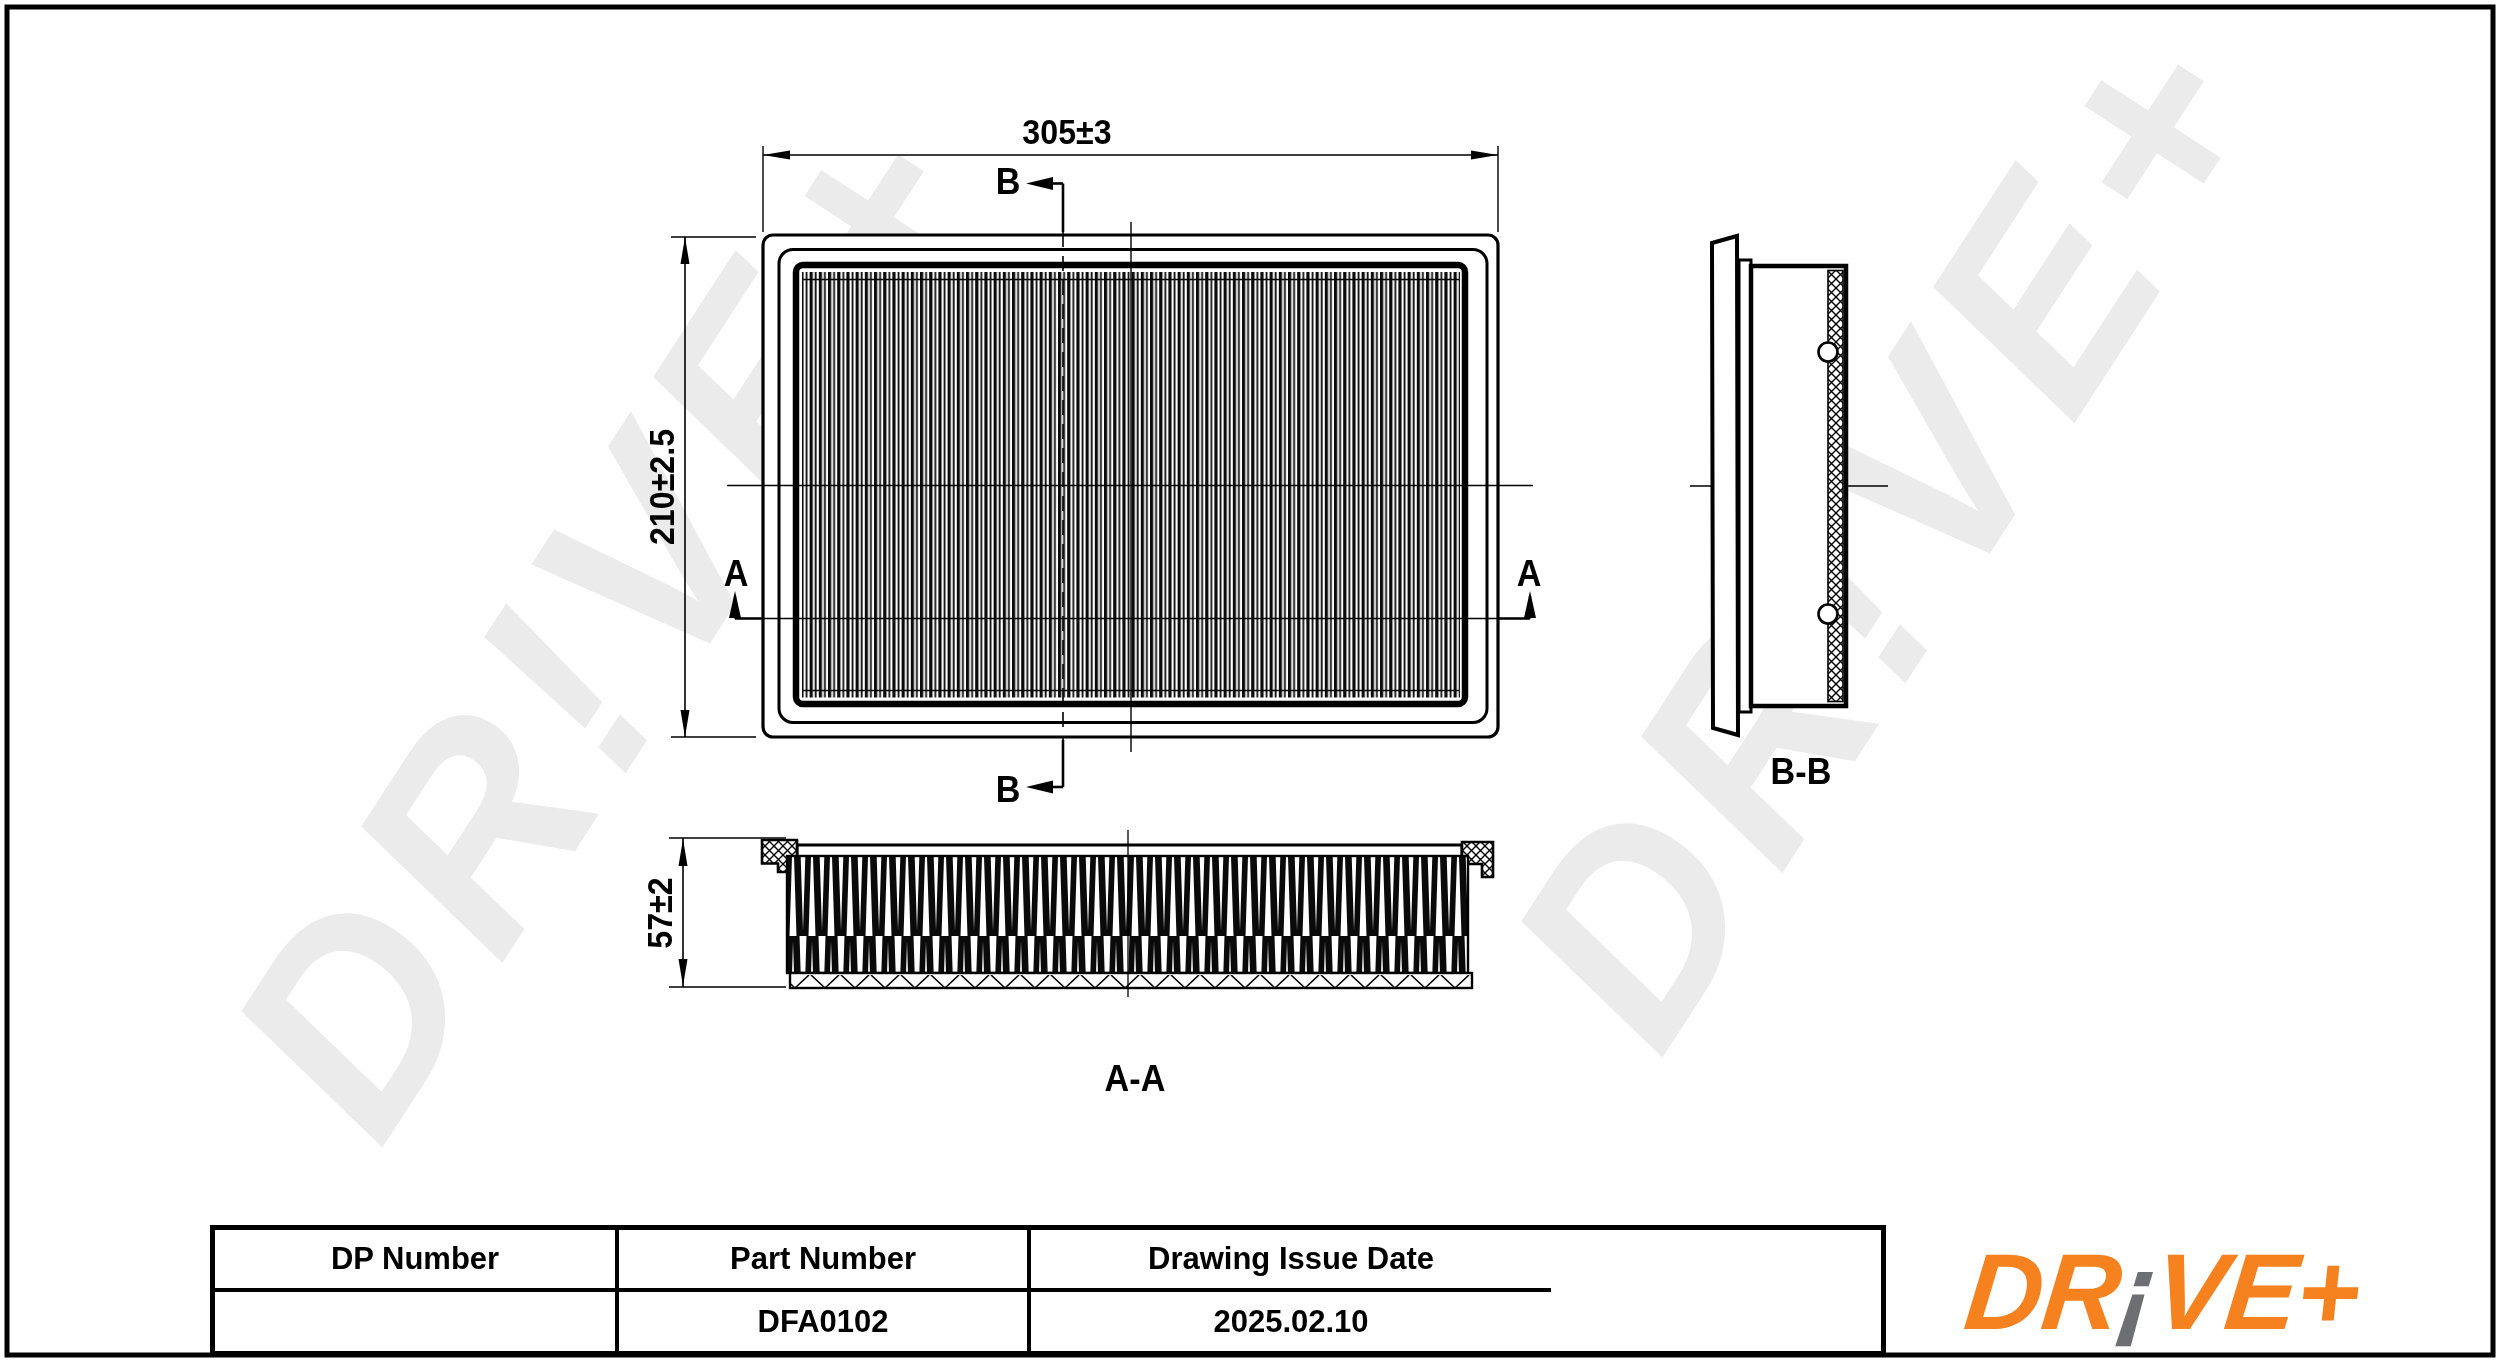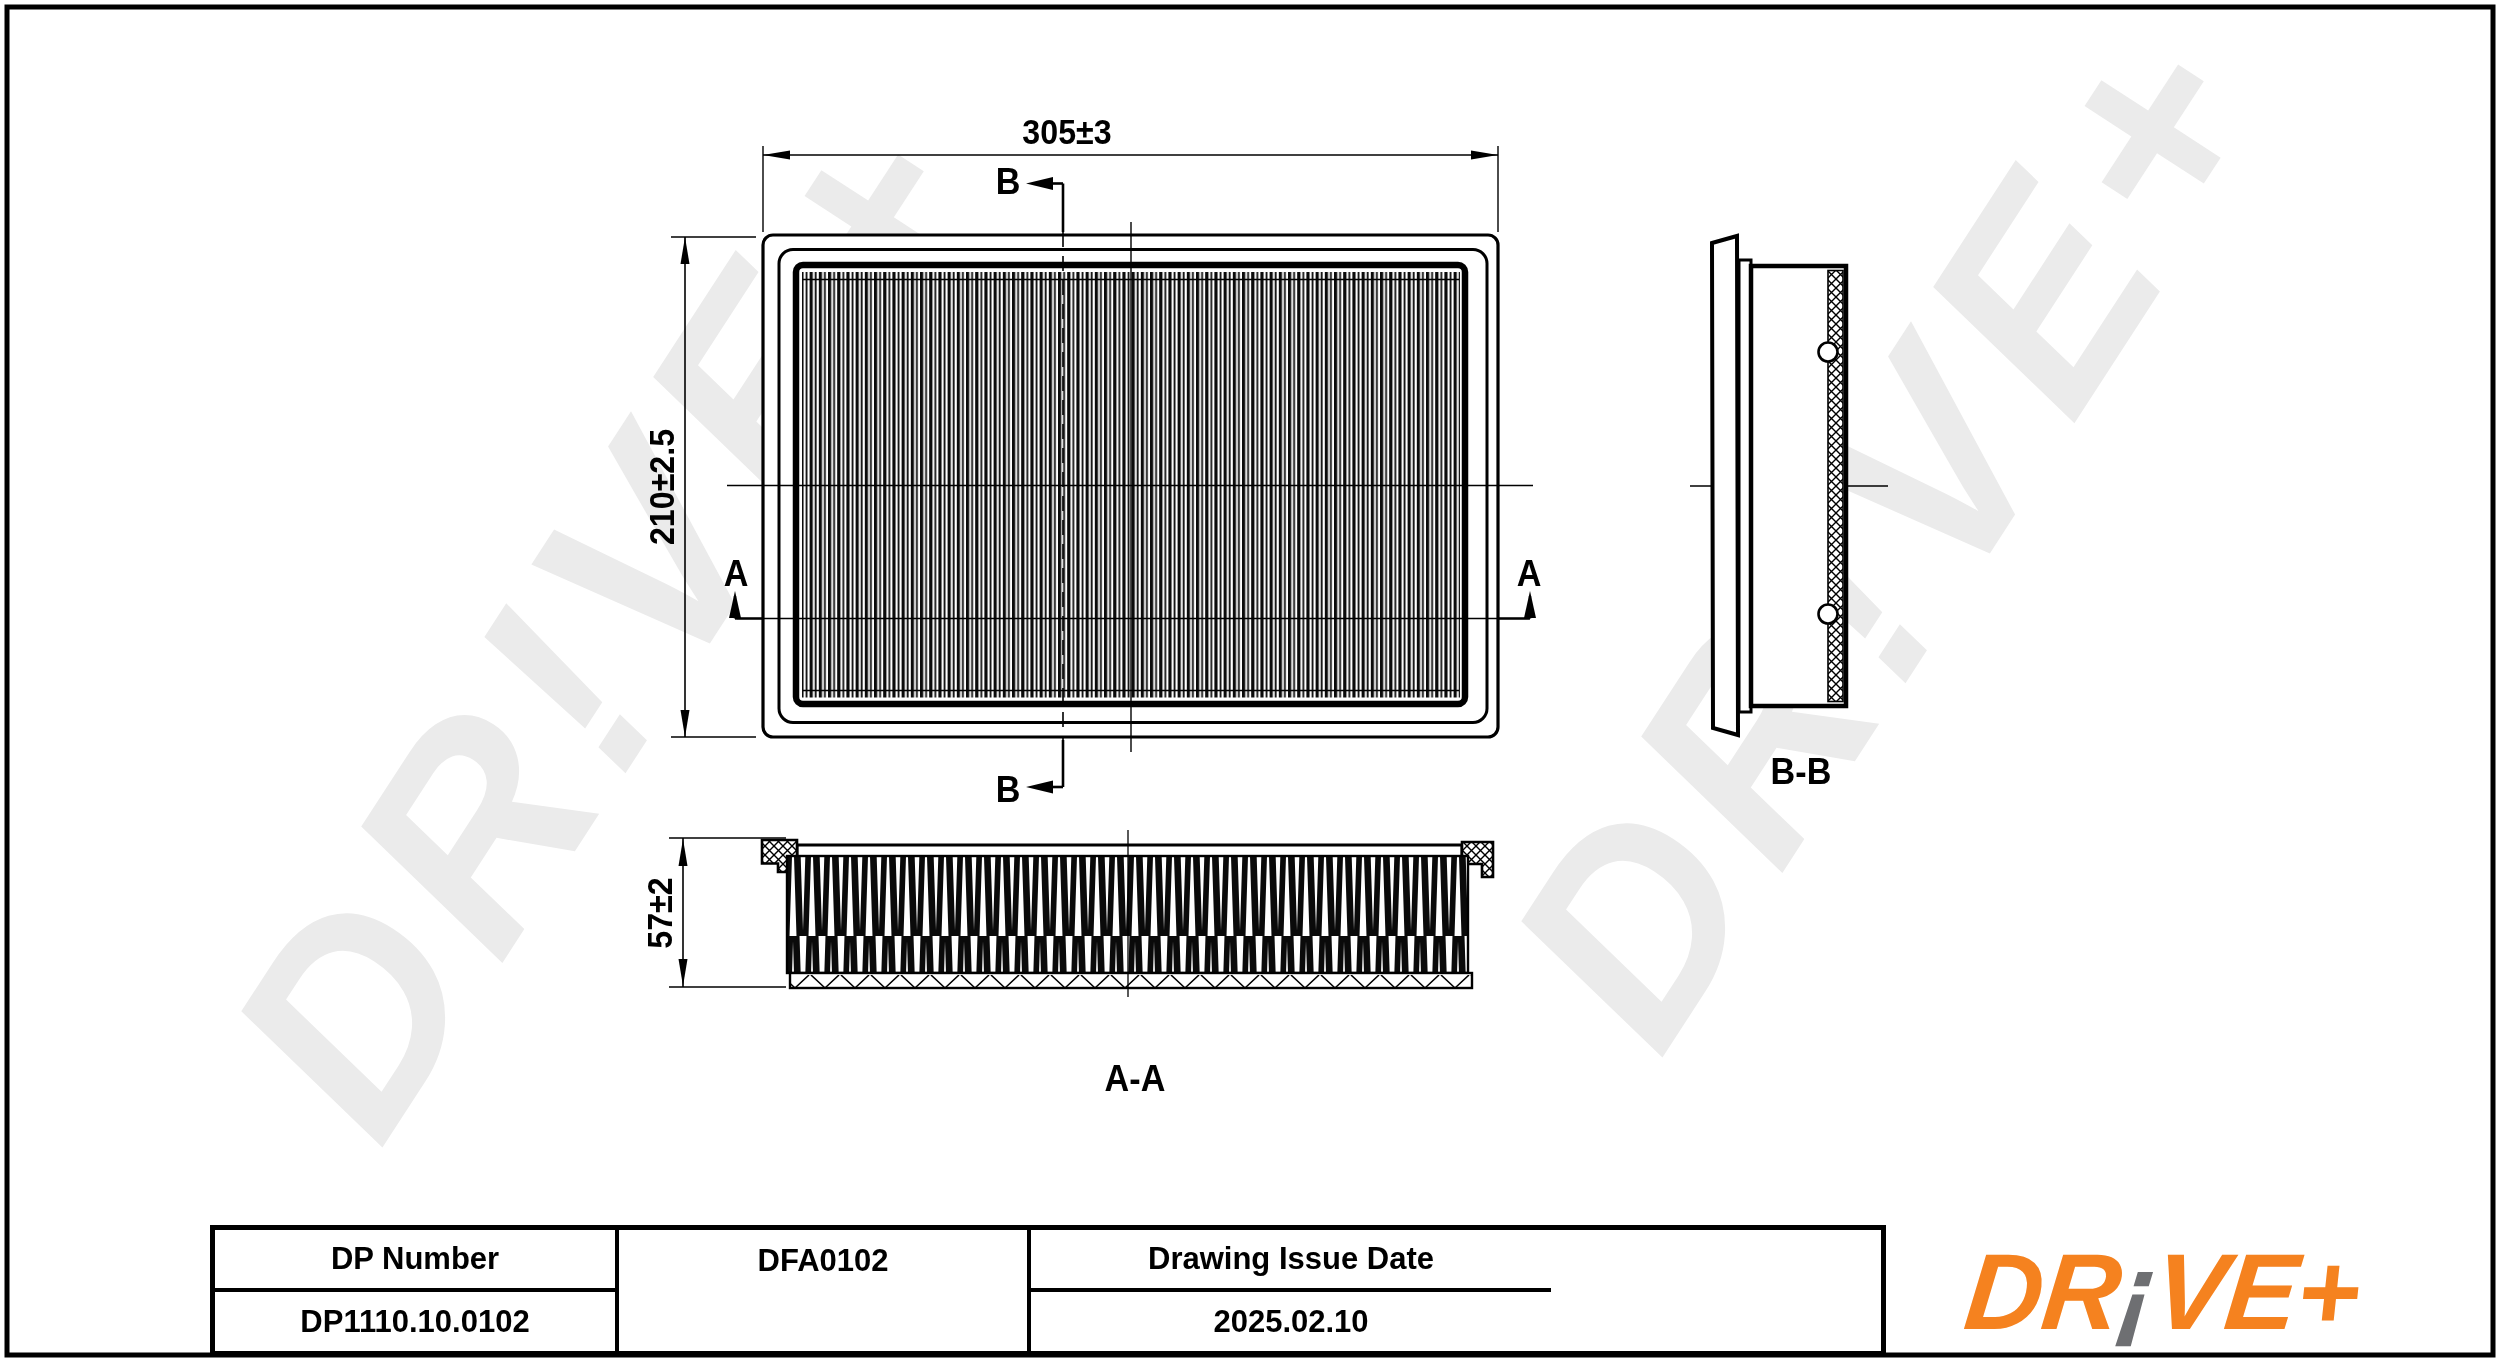--- a/index.html
+++ b/index.html
@@ -154,23 +154,23 @@
       <rect x="1828" y="270.5" width="15" height="431" fill="url(#xh)" stroke-width="1.6"></rect>
       <circle cx="1828" cy="352" r="9.5" fill="#fff" stroke-width="2.6"></circle>
       <circle cx="1828" cy="614" r="9.5" fill="#fff" stroke-width="2.6"></circle>
       <text transform="translate(1801,784) scale(0.95,1)" text-anchor="middle" font-size="36" font-weight="bold" stroke="none">B-B</text>
     </g>
   </svg>
 
   <div class="titleblock">
     <div class="tb-col">
       <div class="tb-cell tb-head">DP Number</div>
-      <div class="tb-cell tb-val">DP1110.10.0102</div>
     </div>
     <div class="tb-col">
+      <div class="tb-cell tb-head">Part Number</div>
       <div class="tb-cell tb-val">DFA0102</div>
     </div>
     <div class="tb-col">
       <div class="tb-cell tb-head">Drawing Issue Date</div>
       <div class="tb-cell tb-val">2025.02.10</div>
     </div>
   </div>
 
   <div class="logo">
     <span>DR</span><span class="excl">¡</span><span>VE</span><span>+</span>

